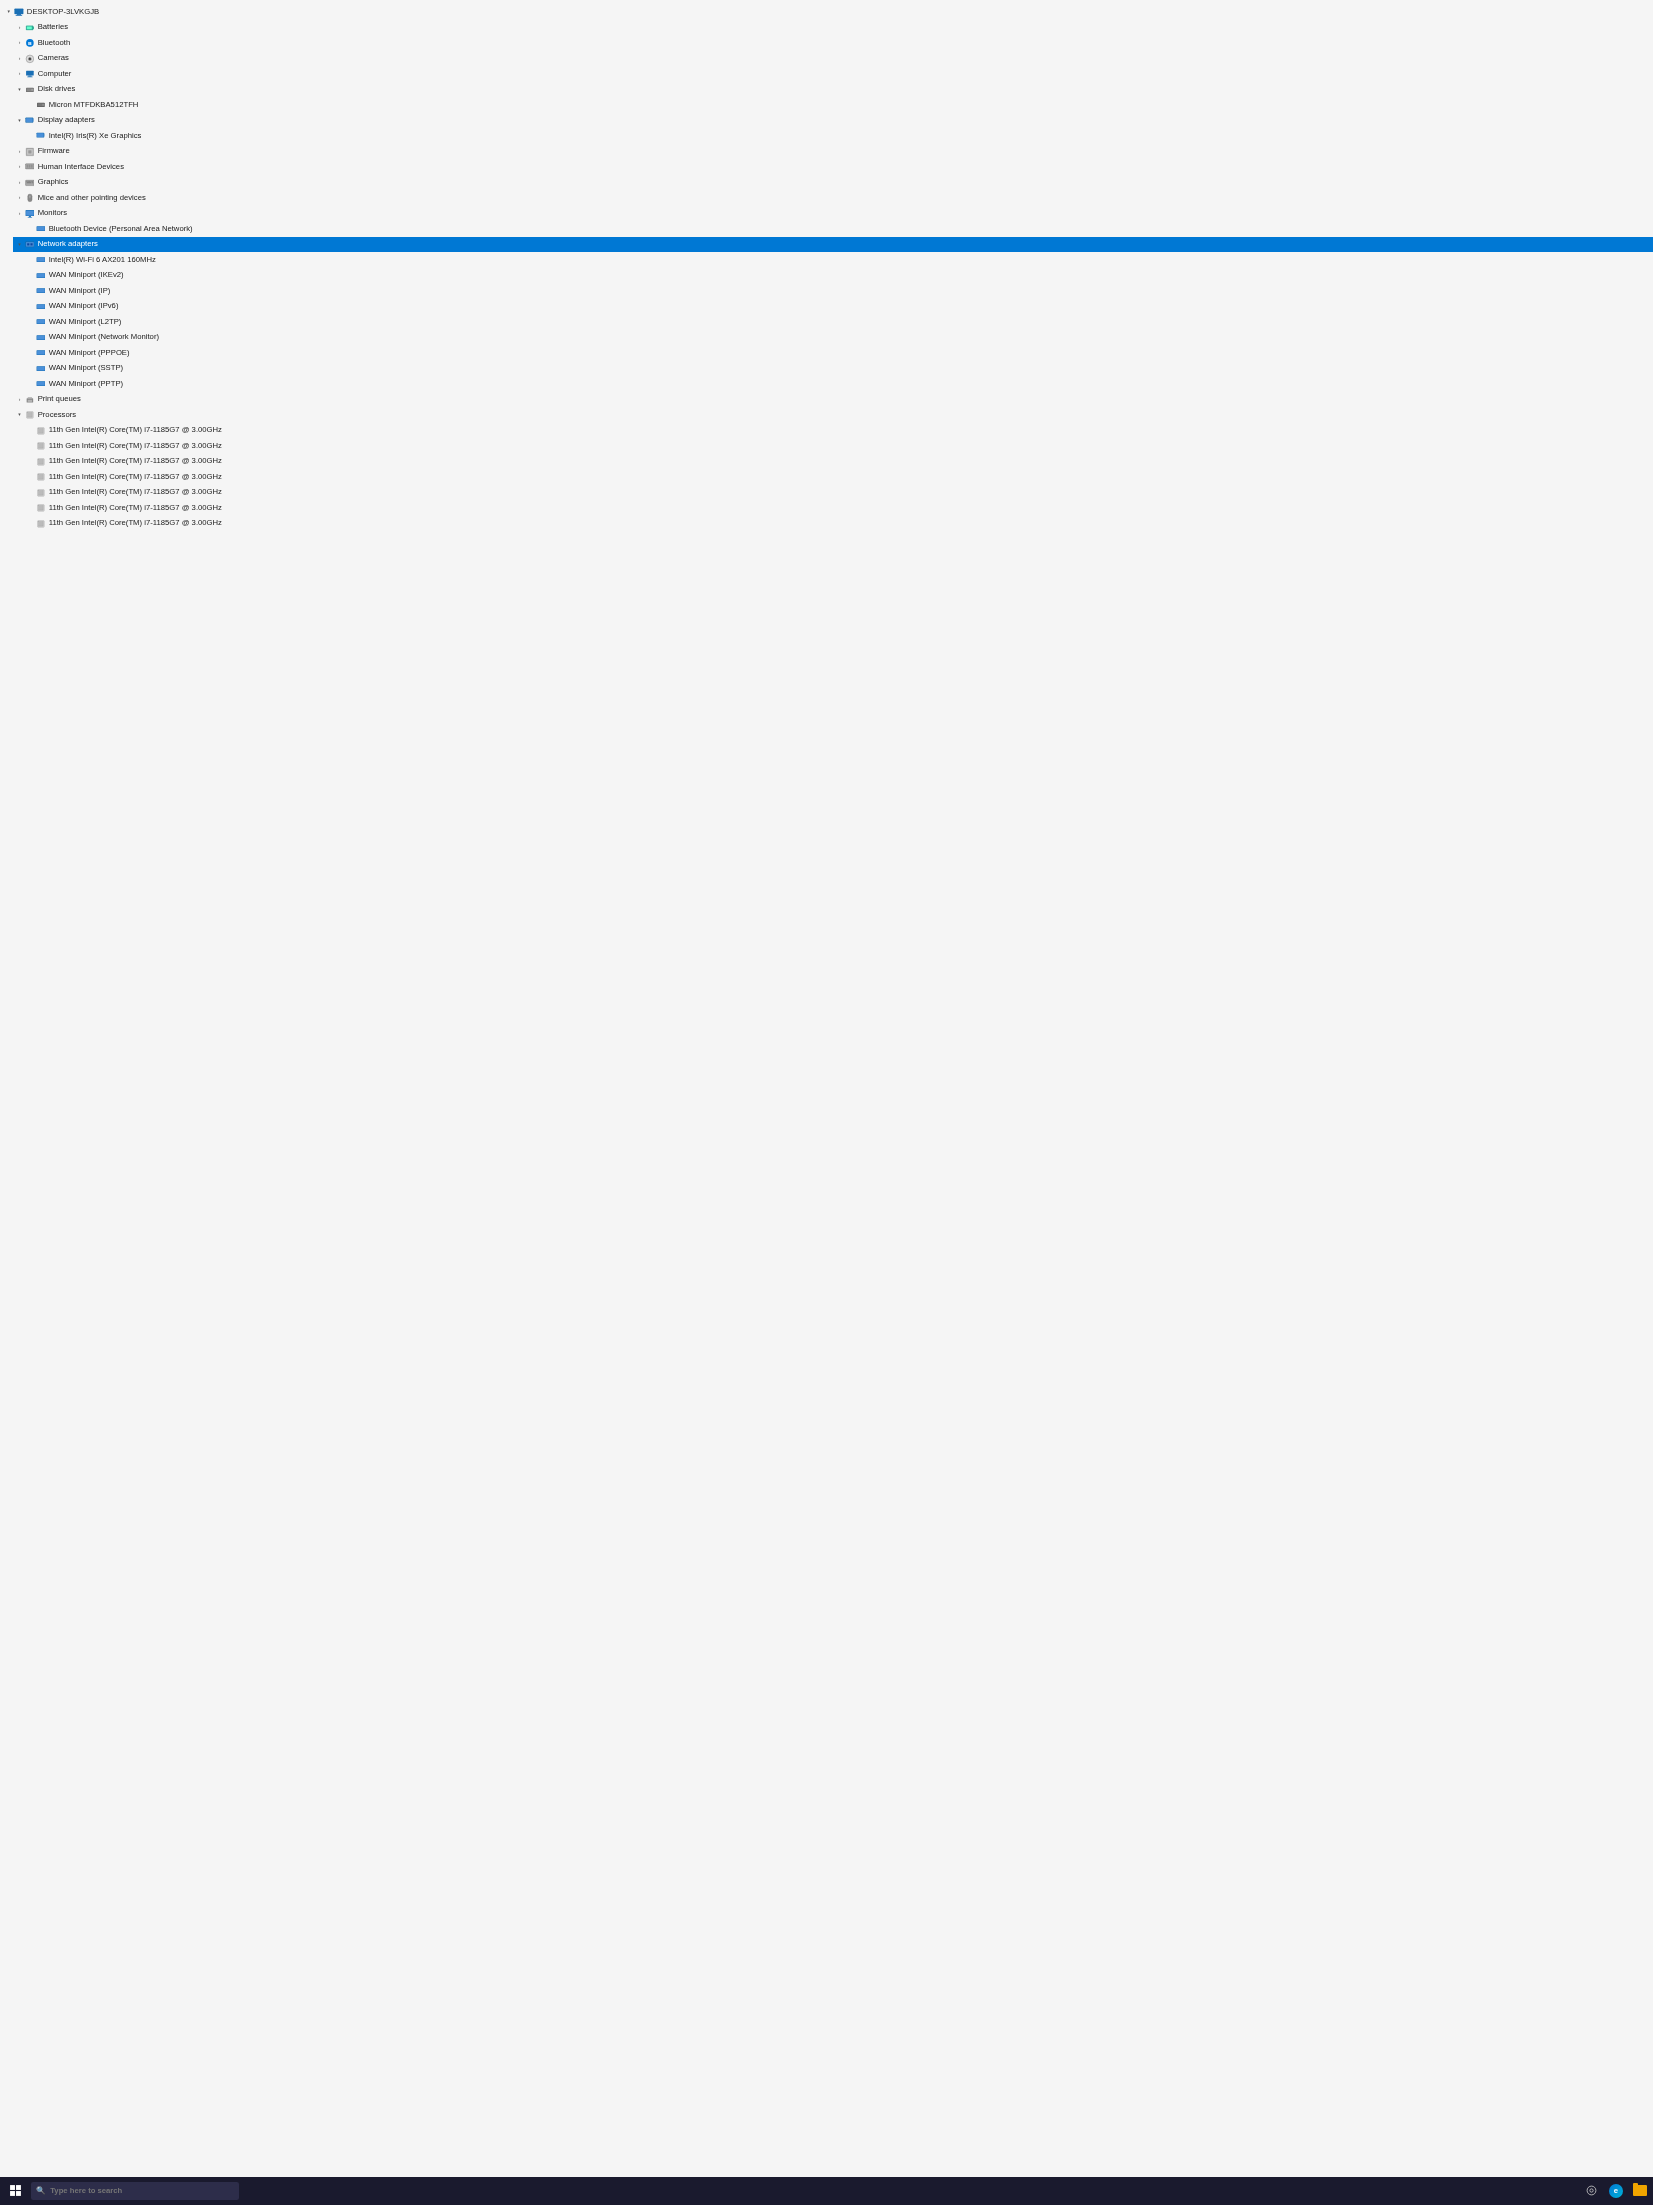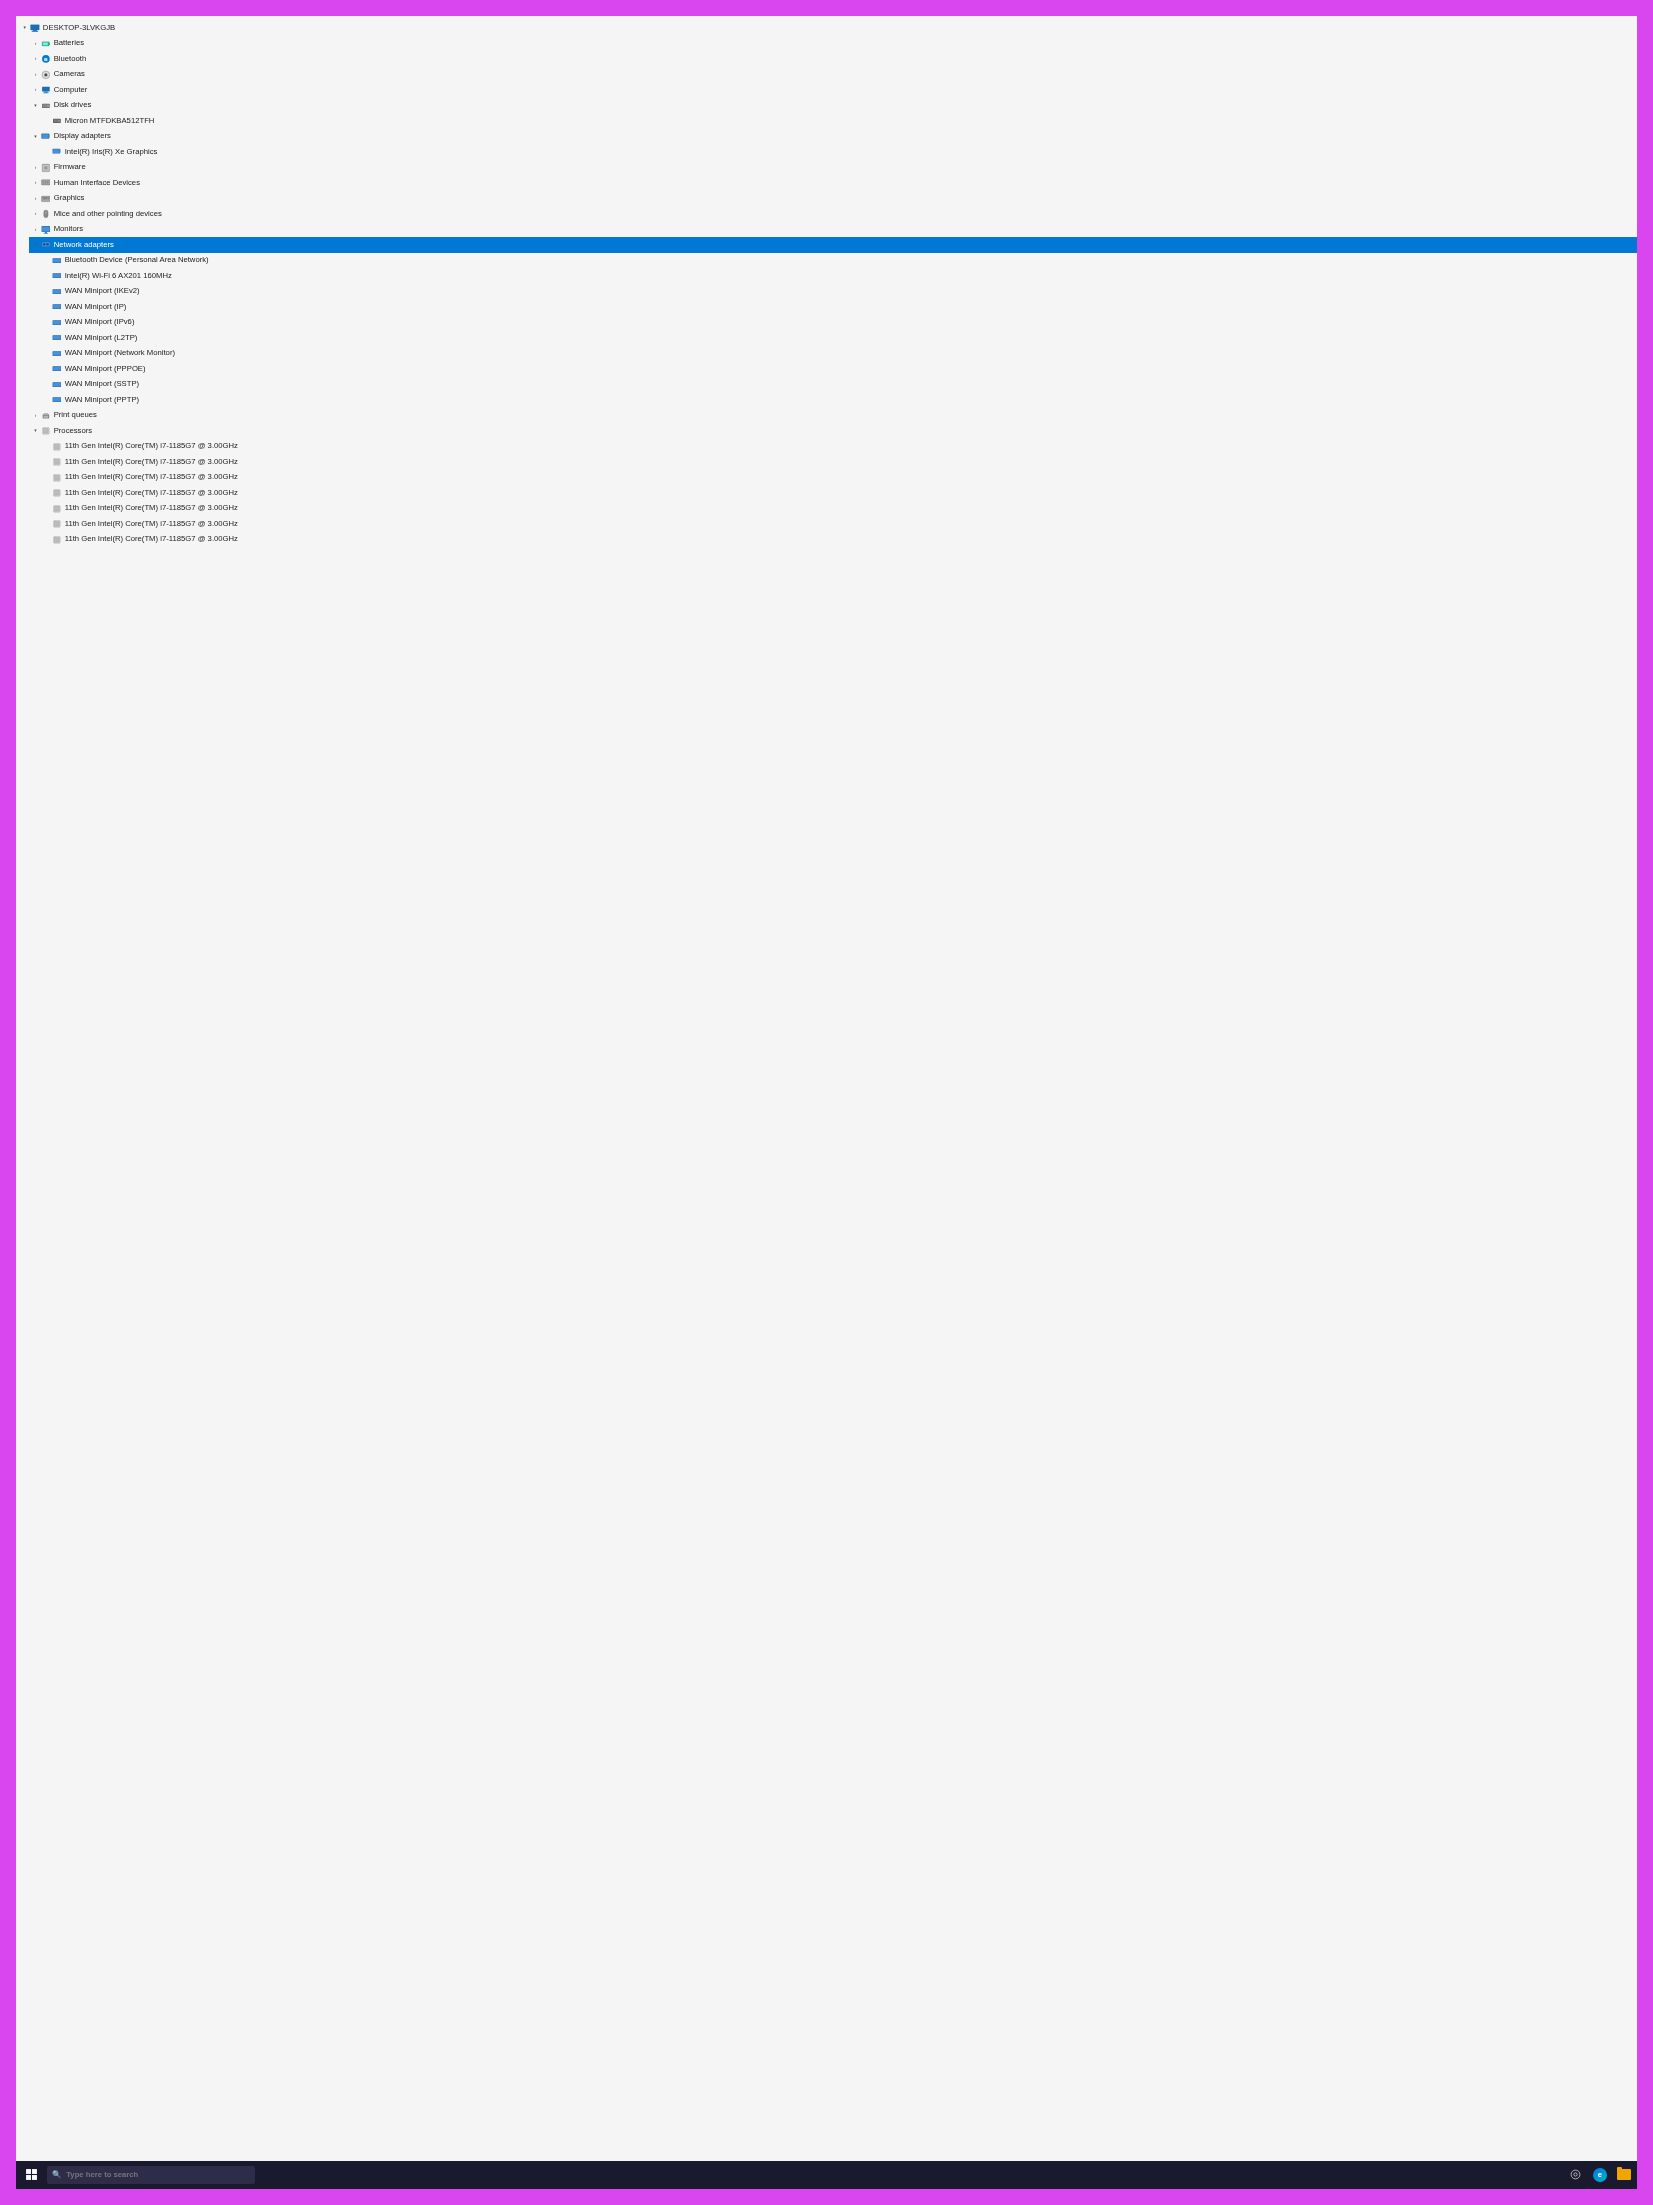--- a/index.html
+++ b/index.html
@@ -7,26 +7,26 @@
       background: #c8c8c8;
       font-family: 'Segoe UI', Arial, sans-serif;
       font-size: 8.2px;
       color: #1a1a1a;
       width: 100%;
       min-height: 100vh;
       display: flex;
       flex-direction: column;
     }
     .screen {
-      background: #d946ef;
+      background: #ef4444;
       flex: 1;
       display: flex;
       flex-direction: column;
       margin: 0;
-      padding: 16px;
+      padding: 0;
     }
     .device-manager {
       background: #f5f5f5;
       flex: 1;
       overflow: auto;
       padding: 4.4px 0;
     }
     .tree-item {
       display: flex;
       align-items: center;
@@ -343,42 +343,42 @@
         <svg class="svg-icon" viewBox="0 0 18 18">
           <rect x="1" y="2" width="16" height="11" rx="1" fill="#1a6fb5"></rect>
           <rect x="2" y="3" width="14" height="9" fill="#4a90d9"></rect>
           <rect x="7" y="13" width="4" height="2" fill="#1a6fb5"></rect>
           <rect x="5" y="15" width="8" height="1" fill="#1a6fb5"></rect>
         </svg>
       </span>
       <span class="item-label">Monitors</span>
     </div>
 
+    <div class="tree-item indent-2">
+      <span class="expand-icon empty"></span>
+      <span class="item-icon">
+        <svg class="svg-icon" viewBox="0 0 18 18">
+          <rect x="1" y="4" width="16" height="9" rx="1" fill="#1a6fb5"></rect>
+          <rect x="2" y="5" width="14" height="7" fill="#4a90d9"></rect>
+        </svg>
+      </span>
+      <span class="item-label">Bluetooth Device (Personal Area Network)</span>
+    </div>
+
     <div class="tree-item indent-1 selected">
       <span class="expand-icon open"></span>
       <span class="item-icon">
         <svg class="svg-icon" viewBox="0 0 18 18">
           <rect x="1" y="3" width="16" height="10" rx="1" fill="#1a6fb5" stroke="#1565a0" stroke-width="0.5"></rect>
           <rect x="2" y="4" width="14" height="8" fill="#4a90d9"></rect>
           <rect x="4" y="6" width="4" height="4" fill="#0d47a1"></rect>
           <rect x="10" y="6" width="4" height="4" fill="#0d47a1"></rect>
         </svg>
       </span>
       <span class="item-label">Network adapters</span>
-    </div>
-
-    <div class="tree-item indent-2">
-      <span class="expand-icon empty"></span>
-      <span class="item-icon">
-        <svg class="svg-icon" viewBox="0 0 18 18">
-          <rect x="1" y="4" width="16" height="9" rx="1" fill="#1a6fb5"></rect>
-          <rect x="2" y="5" width="14" height="7" fill="#4a90d9"></rect>
-        </svg>
-      </span>
-      <span class="item-label">Bluetooth Device (Personal Area Network)</span>
     </div>
 
     <div class="tree-item indent-2">
       <span class="expand-icon empty"></span>
       <span class="item-icon">
         <svg class="svg-icon" viewBox="0 0 18 18">
           <rect x="1" y="4" width="16" height="9" rx="1" fill="#1a6fb5"></rect>
           <rect x="2" y="5" width="14" height="7" fill="#4a90d9"></rect>
         </svg>
       </span>

